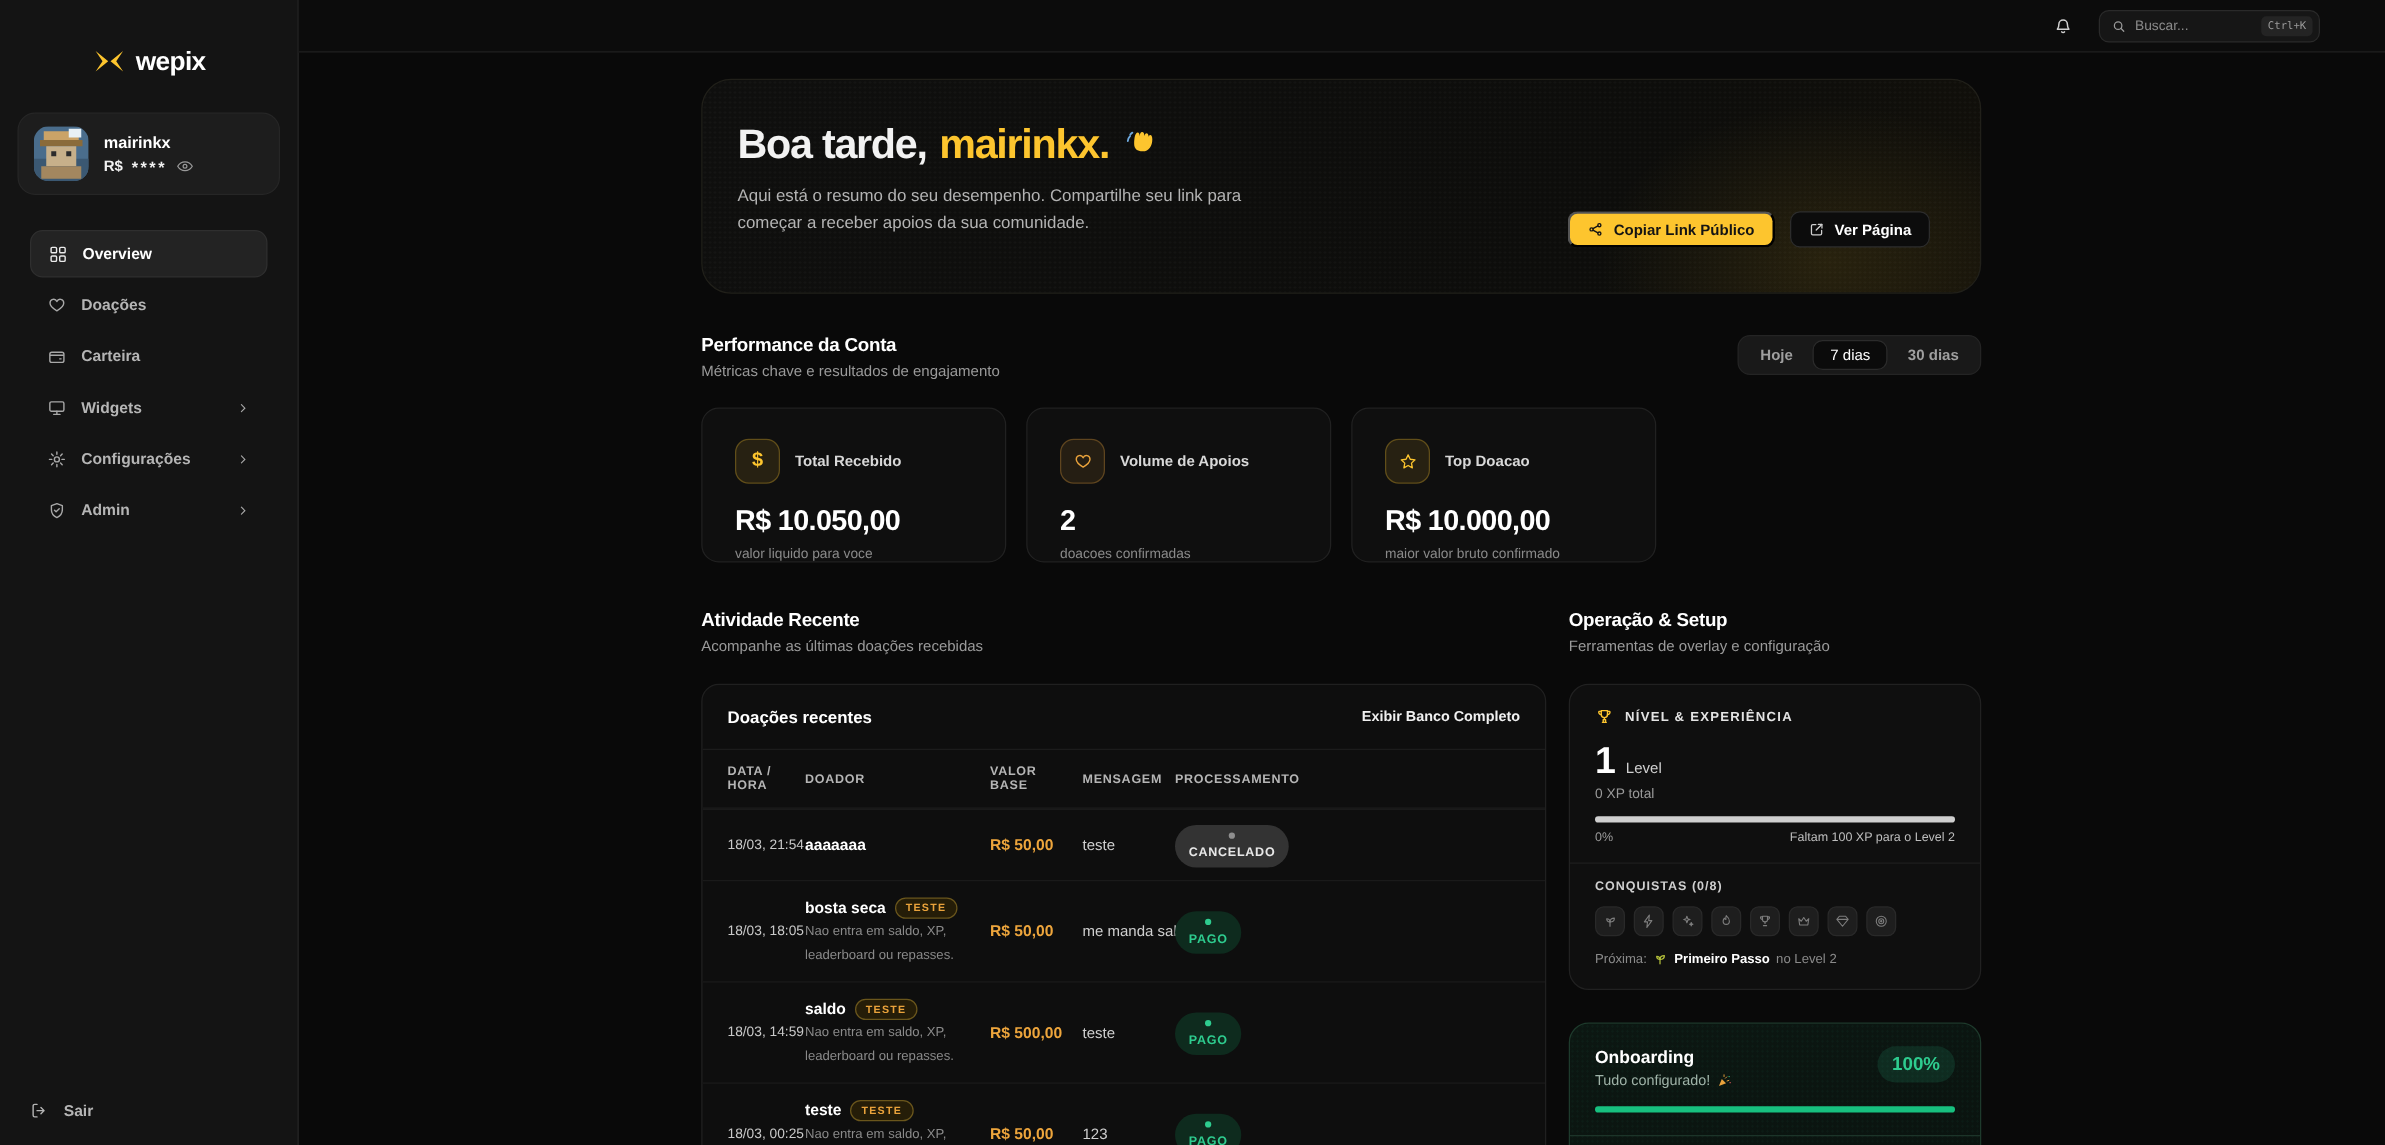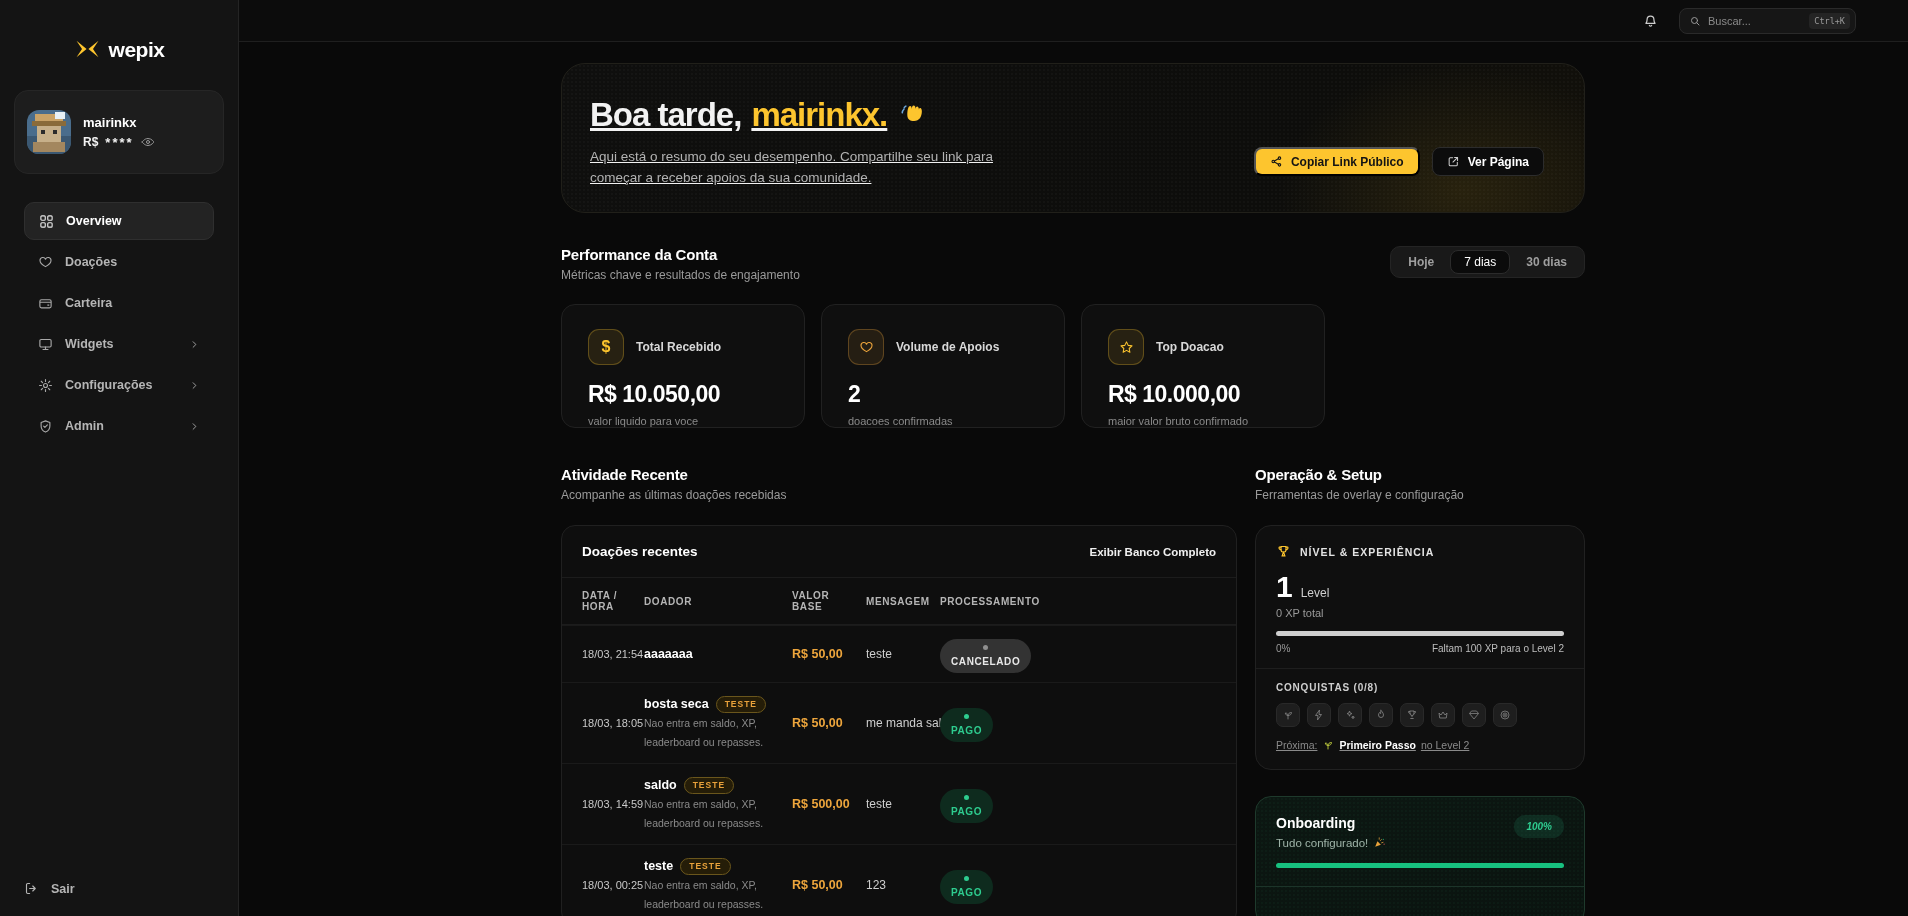--- a/index.html
+++ b/index.html
@@ -14,21 +14,21 @@
   
   .sidebar {
     position:absolute; left:0; top:0; bottom:0; width:239px;
     background:#141414; border-right:1px solid #242424;
     display:flex; flex-direction:column;
   }
   .logo { display:flex; align-items:flex-start; justify-content:center; gap:8px; margin-top:38px; }
   .logo-text { font-size:21px; font-weight:800; letter-spacing:-0.5px; color:#fff; }
   .user-card {
     margin:28px 14px 0 14px; background:#1d1d1d; border:1px solid #262626;
-    border-radius:14px; height:84px; display:flex; align-items:center; padding:0 12px; gap:12px;
+    border-radius:14px; height:66px; display:flex; align-items:center; padding:0 12px; gap:12px;
   }
   .avatar { width:44px; height:44px; border-radius:12px; overflow:hidden; flex:none; }
   .user-name { font-size:13px; font-weight:800; color:#fff; }
   .balance-row { display:flex; align-items:center; gap:7px; margin-top:5px; }
   .balance-prefix { font-size:12px; font-weight:800; color:#f2f2f2; }
   .balance-masked { font-size:13px; font-weight:800; letter-spacing:2px; color:#f2f2f2; }
   .eye-btn { color:#9a9a9a; display:flex; }
   .nav { margin-top:28px; padding:0 24px; display:flex; flex-direction:column; gap:3px; }
   .nav-item {
     height:38px; border-radius:10px; display:flex; align-items:center; gap:12px;
@@ -59,27 +59,27 @@
   .search-box input::placeholder { color:#8a8a8a; }
   .kbd {
     flex:none; font-family:"DejaVu Sans Mono",monospace; font-size:8.5px; color:#9a9a9a;
     background:#242424; border-radius:4px; padding:3px 5px;
   }
 
   
   .content { position:absolute; left:561px; top:42px; width:1024px; }
 
   .hero {
-    margin-top:21px; height:150px; border-radius:24px; position:relative;
+    margin-top:21px; height:172px; border-radius:24px; position:relative;
     background:
       radial-gradient(260px 180px at 88% 85%, rgba(250,200,45,0.10), transparent 70%),
       radial-gradient(rgba(255,255,255,0.022) 1px, transparent 1px),
       linear-gradient(120deg,#0f0f0e 0%, #0d0d0b 70%, #12100a 100%);
     background-size:auto, 4px 4px, auto;
-    border:1px solid #21201a; padding:32px 36px 0 28px;text-decoration:underline;
+    border:1px solid #21201a; padding:32px 36px 0 28px;
   }
   .hero-title { font-size:33px; font-weight:800; letter-spacing:-1px; display:flex; align-items:center; gap:10px; }
   .hero-title .accent { color:#fdc52e; }
   .hero-sub { margin-top:13px; font-size:13.5px; line-height:1.55; color:#b3b3b3; max-width:430px; }
   .hero-actions { position:absolute; right:40px; bottom:36px; display:flex; gap:12px; }
   .btn { display:inline-flex; align-items:center; gap:8px; height:29px; padding:0 14px; border-radius:8px;
          font-size:12px; font-weight:700; cursor:pointer; }
   .btn-primary { background:#fdc52e; color:#141414; }
   .btn-ghost { background:#0c0c0c; color:#fff; border:1px solid #2c2c2c; }
 
@@ -144,34 +144,34 @@
   .level-word { font-size:12px; color:#cfcfcf; }
   .xp-total { margin-top:5px; font-size:11px; color:#9a9a9a; }
   .xp-bar { margin-top:12px; height:5px; border-radius:999px; background:#cfcfcf; }
   .xp-meta { margin-top:7px; display:flex; justify-content:space-between; font-size:10px; color:#9a9a9a; }
   .xp-meta .right { color:#bdbdbd; }
   .level-divider { margin:14px -20px 0 -20px; border-top:1px solid #1e1e1e; }
   .conq-label { margin-top:13px; font-size:10px; font-weight:800; letter-spacing:0.8px; color:#cfcfcf; }
   .conq-row { margin-top:10px; display:flex; gap:7px; }
   .conq-tile { width:24px; height:24px; border-radius:7px; background:#1e1e1e; border:1px solid #292929;
                display:flex; align-items:center; justify-content:center; color:#7d7d7d; }
-  .next-row { margin-top:12px; display:flex; align-items:flex-start; gap:5px; font-size:10.5px; color:#8a8a8a;text-decoration:underline; }
+  .next-row { margin-top:12px; display:flex; align-items:flex-start; gap:5px; font-size:10.5px; color:#8a8a8a; }
   .next-name { color:#fff; font-weight:800; }
 
   .onboard-card { margin-top:26px; border-radius:16px; border:1px solid #1e3a2c; overflow:hidden;
     background:
       radial-gradient(rgba(46,204,143,0.04) 1px, transparent 1px),
       linear-gradient(160deg,#0c1712,#0a130f);
     background-size:4px 4px,auto; }
   .onboard-top { padding:18px 20px 0 20px; }
   .onboard-head { display:flex; align-items:flex-start; justify-content:space-between; }
   .onboard-title { font-size:14px; font-weight:800; color:#fff; }
   .onboard-sub { margin-top:5px; font-size:11.5px; color:#9fb3a8; display:flex; align-items:center; gap:5px; }
-  .pct-badge { background:rgba(46,204,143,0.13); color:#2ecc8f; font-size:10px; font-weight:800;
-               border-radius:999px; padding:6px 12px;font-style:italic; }
+  .pct-badge { background:rgba(46,204,143,0.13); color:#2ecc8f; font-size:15px; font-weight:800;
+               border-radius:999px; padding:6px 12px; }
   .onboard-bar { margin-top:14px; height:5px; border-radius:999px; background:#17c07f; }
   .onboard-divider { margin-top:18px; border-top:1px solid #1c3429; }
   .onboard-list { padding:18px 20px 20px 32px; }
 </style>
 </head>
 <body>
 
 <aside class="sidebar">
   <div class="logo">
     <span>

